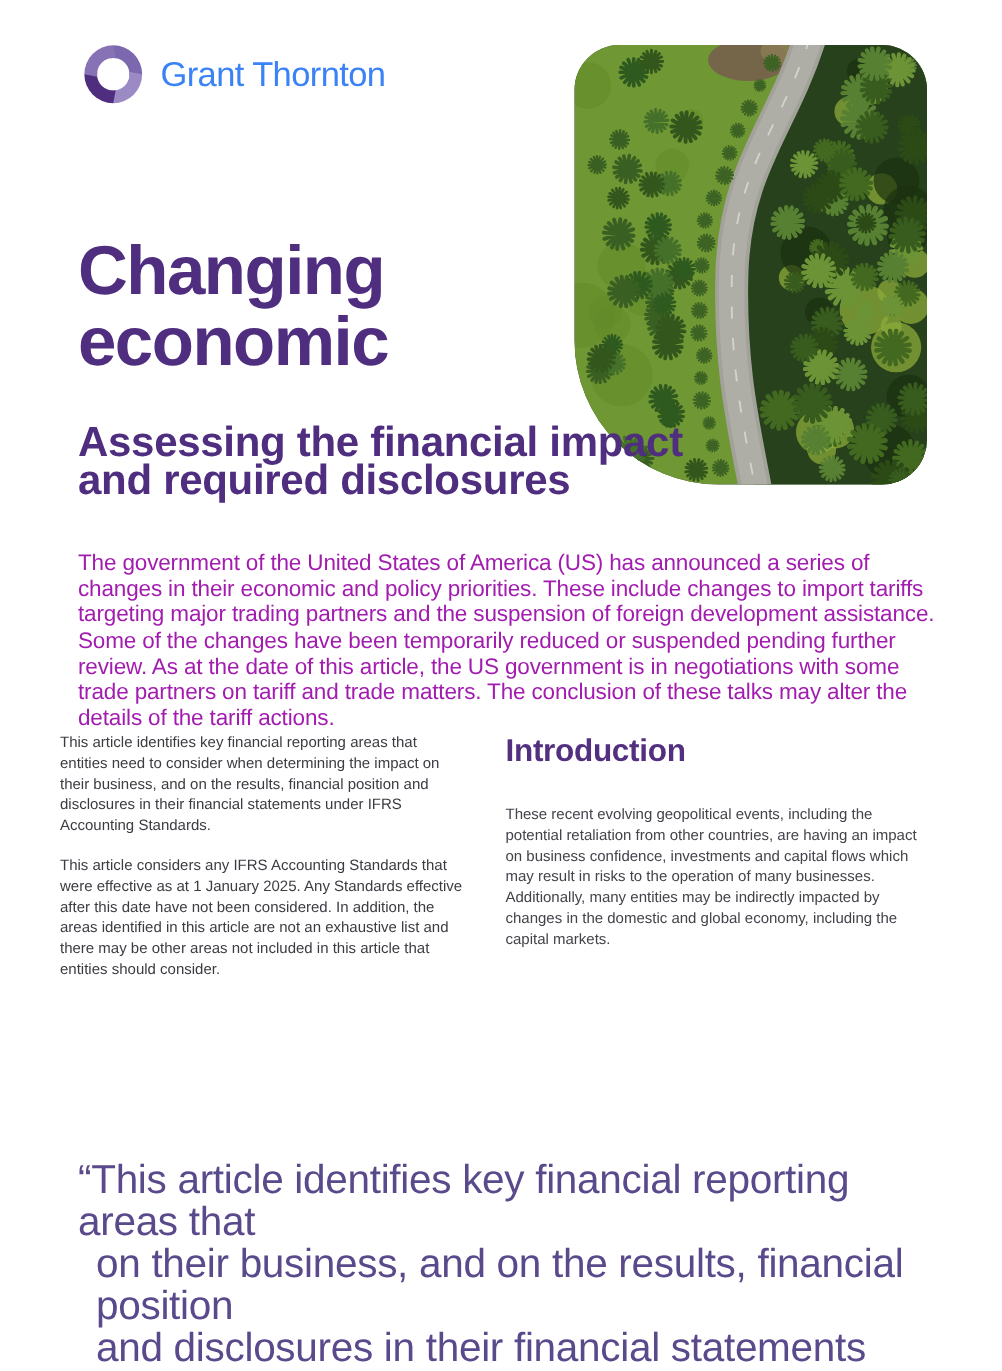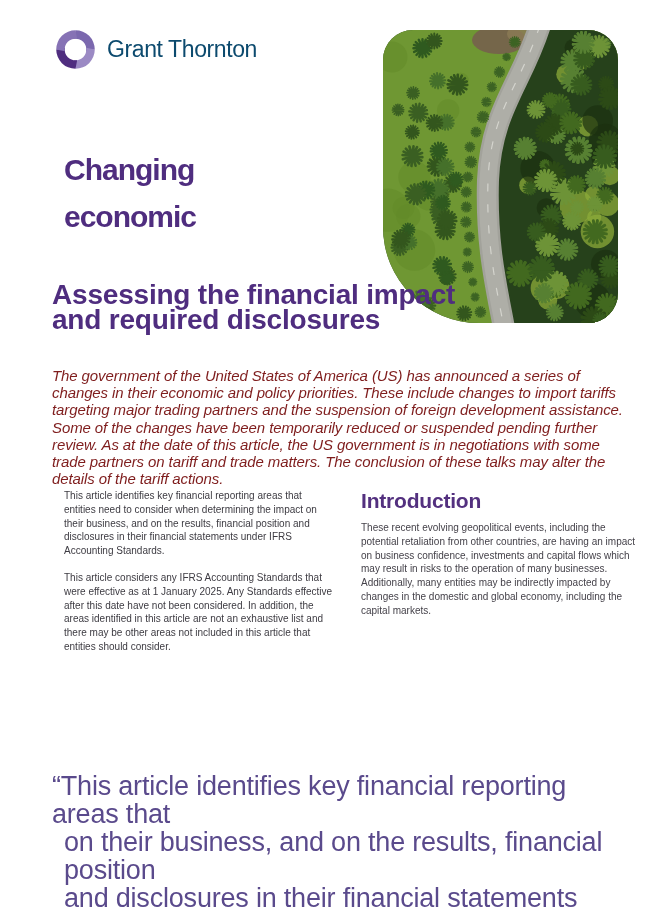--- a/index.html
+++ b/index.html
@@ -3,50 +3,50 @@
 <meta charset="utf-8">
 <style>
   html,body{margin:0;padding:0;background:#ffffff;}
   body{
     width:668px;height:914px;position:relative;overflow:hidden;
     font-family:"Liberation Sans", sans-serif;
     -webkit-font-smoothing:antialiased;
   }
   .logo{position:absolute;left:55px;top:29px;display:flex;align-items:center;gap:11px;}
   .pinwheel{width:41px;height:41px;display:block;}
-  .logo-text{font-size:23px;font-weight:500;color:#0c4a6e;letter-spacing:-0.4px;text-align:right;}
+  .logo-text{font-size:23px;font-weight:500;color:#3b82f6;letter-spacing:-0.4px;text-align:right;}
 
   .photo{
     position:absolute;left:383px;top:30px;width:235px;height:293px;
     border-radius:30px 30px 30px 96px;overflow:hidden;background:#2c481f;
   }
   .photo svg{display:block;}
 
   .title{
-    position:absolute;left:64px;top:126px;
-    font-size:30px;line-height:47px;font-weight:bold;color:#4f2d7f;letter-spacing:-1px;
+    position:absolute;left:52px;top:126px;
+    font-size:46px;line-height:47px;font-weight:bold;color:#4f2d7f;letter-spacing:-1px;
   }
   .title span{display:block;}
 
   .subtitle{
     position:absolute;left:52px;top:282px;
     font-size:28px;line-height:25px;font-weight:bold;color:#4f2d7f;letter-spacing:-0.2px;
   }
   .subtitle span{display:block;}
 
   .lead{
     position:absolute;left:52px;top:352px;width:574px;
-    font-size:15px;line-height:17.2px;color:#7f1d1d;letter-spacing:-0.1px;font-style:italic;
-  }
-
-  .cols{position:absolute;left:64px;top:489px;width:574px;display:flex;gap:25px;}
+    font-size:15px;line-height:17.2px;color:#a21caf;letter-spacing:-0.1px;
+  }
+
+  .cols{position:absolute;left:40px;top:489px;width:574px;display:flex;gap:25px;}
   .col-left{width:272px;font-size:10px;line-height:13.8px;color:#3d3b42;}
   .col-left p{margin:0 0 13px 0;}
   .col-right{width:277px;}
-  .col-right h2{margin:0 0 8px 0;font-size:21px;line-height:24px;font-weight:bold;color:#53307f;letter-spacing:-0.2px;}
+  .col-right h2{margin:0 0 24px 0;font-size:21px;line-height:24px;font-weight:bold;color:#53307f;letter-spacing:-0.2px;}
   .col-right p{margin:0;font-size:10px;line-height:13.8px;color:#45424a;}
 
   .quote{
     position:absolute;left:52px;top:772px;width:580px;
     font-size:27px;line-height:28px;font-weight:500;color:#5a4a8c;letter-spacing:-0.2px;
   }
   .quote .qline{display:block;padding-left:12px;}
   .quote .qline:first-child{padding-left:0;}
 </style>
 </head>

